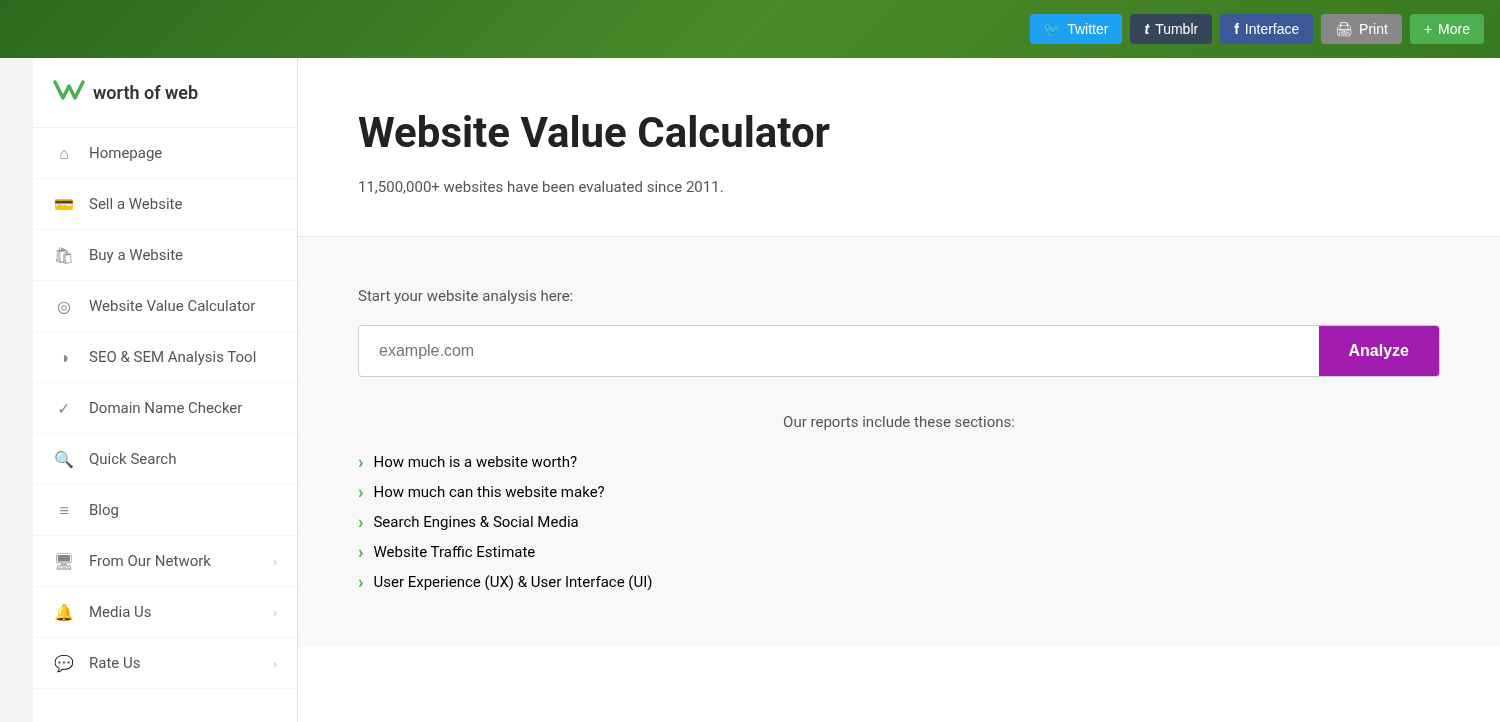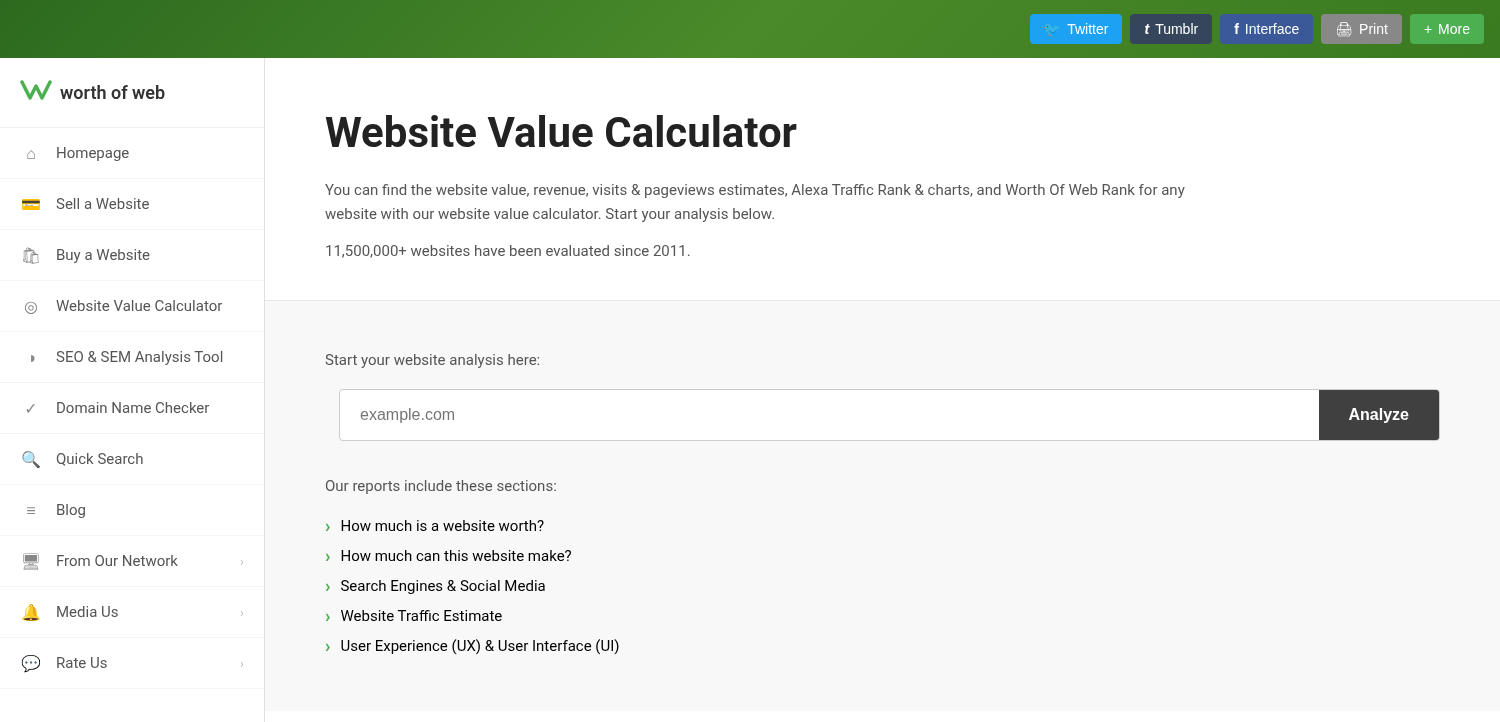--- a/index.html
+++ b/index.html
@@ -37,20 +37,21 @@
     
     .layout { display: flex; flex: 1; overflow: hidden; }
 
     
     .sidebar {
       width: 265px;
       background: #fff;
       border-right: 1px solid #e0e0e0;
       flex-shrink: 0;
       overflow-y: auto;
+      margin-left: 33px;
     }
     .sidebar-logo {
       display: flex;
       align-items: center;
       gap: 8px;
       padding: 18px 20px;
       border-bottom: 1px solid #f0f0f0;
     }
     .logo-icon {
       color: #4caf50;
@@ -137,46 +138,46 @@
       margin-bottom: 20px;
     }
     .search-row {
       display: flex;
       gap: 16px;
       margin-bottom: 36px;
       border: 1px solid #ccc;
       border-radius: 4px;
       overflow: hidden;
       background: #fff;
-      margin-left: 14px;
     }
     .url-input {
       flex: 1;
       border: none;
       padding: 16px 20px;
       font-size: 16px;
       color: #999;
       outline: none;
       background: transparent;
     }
     .analyze-btn {
-      background: #404040;
+      background: #a21caf;
       color: #fff;
       border: none;
       padding: 16px 30px;
       font-size: 16px;
       font-weight: 600;
       cursor: pointer;
       white-space: nowrap;
     }
 
     .reports-label {
       font-size: 15px;
       color: #555;
       margin-bottom: 16px;
+      text-align: center;
     }
     .report-list {
       list-style: none;
     }
     .report-list li {
       display: flex;
       align-items: center;
       gap: 10px;
       padding: 6px 0;
       font-size: 15px;
@@ -274,21 +275,20 @@
       <span class="nav-icon">💬</span>
       <span class="nav-item-label">Rate Us</span>
       <span class="nav-chevron">›</span>
     </a>
   </nav>
 
   <main class="main">
 
     <section class="hero">
       <h1 class="hero-title">Website Value Calculator</h1>
-      <p class="hero-desc">You can find the website value, revenue, visits &amp; pageviews estimates, Alexa Traffic Rank &amp; charts, and Worth Of Web Rank for any website with our website value calculator. Start your analysis below.</p>
       <p class="hero-stats">11,500,000+ websites have been evaluated since 2011.</p>
     </section>
 
     <section class="analyzer-section">
       <p class="section-subtitle">Start your website analysis here:</p>
 
       <div class="search-row">
         <input class="url-input" type="text" placeholder="example.com" style="">
         <button class="analyze-btn">Analyze</button>
       </div>

